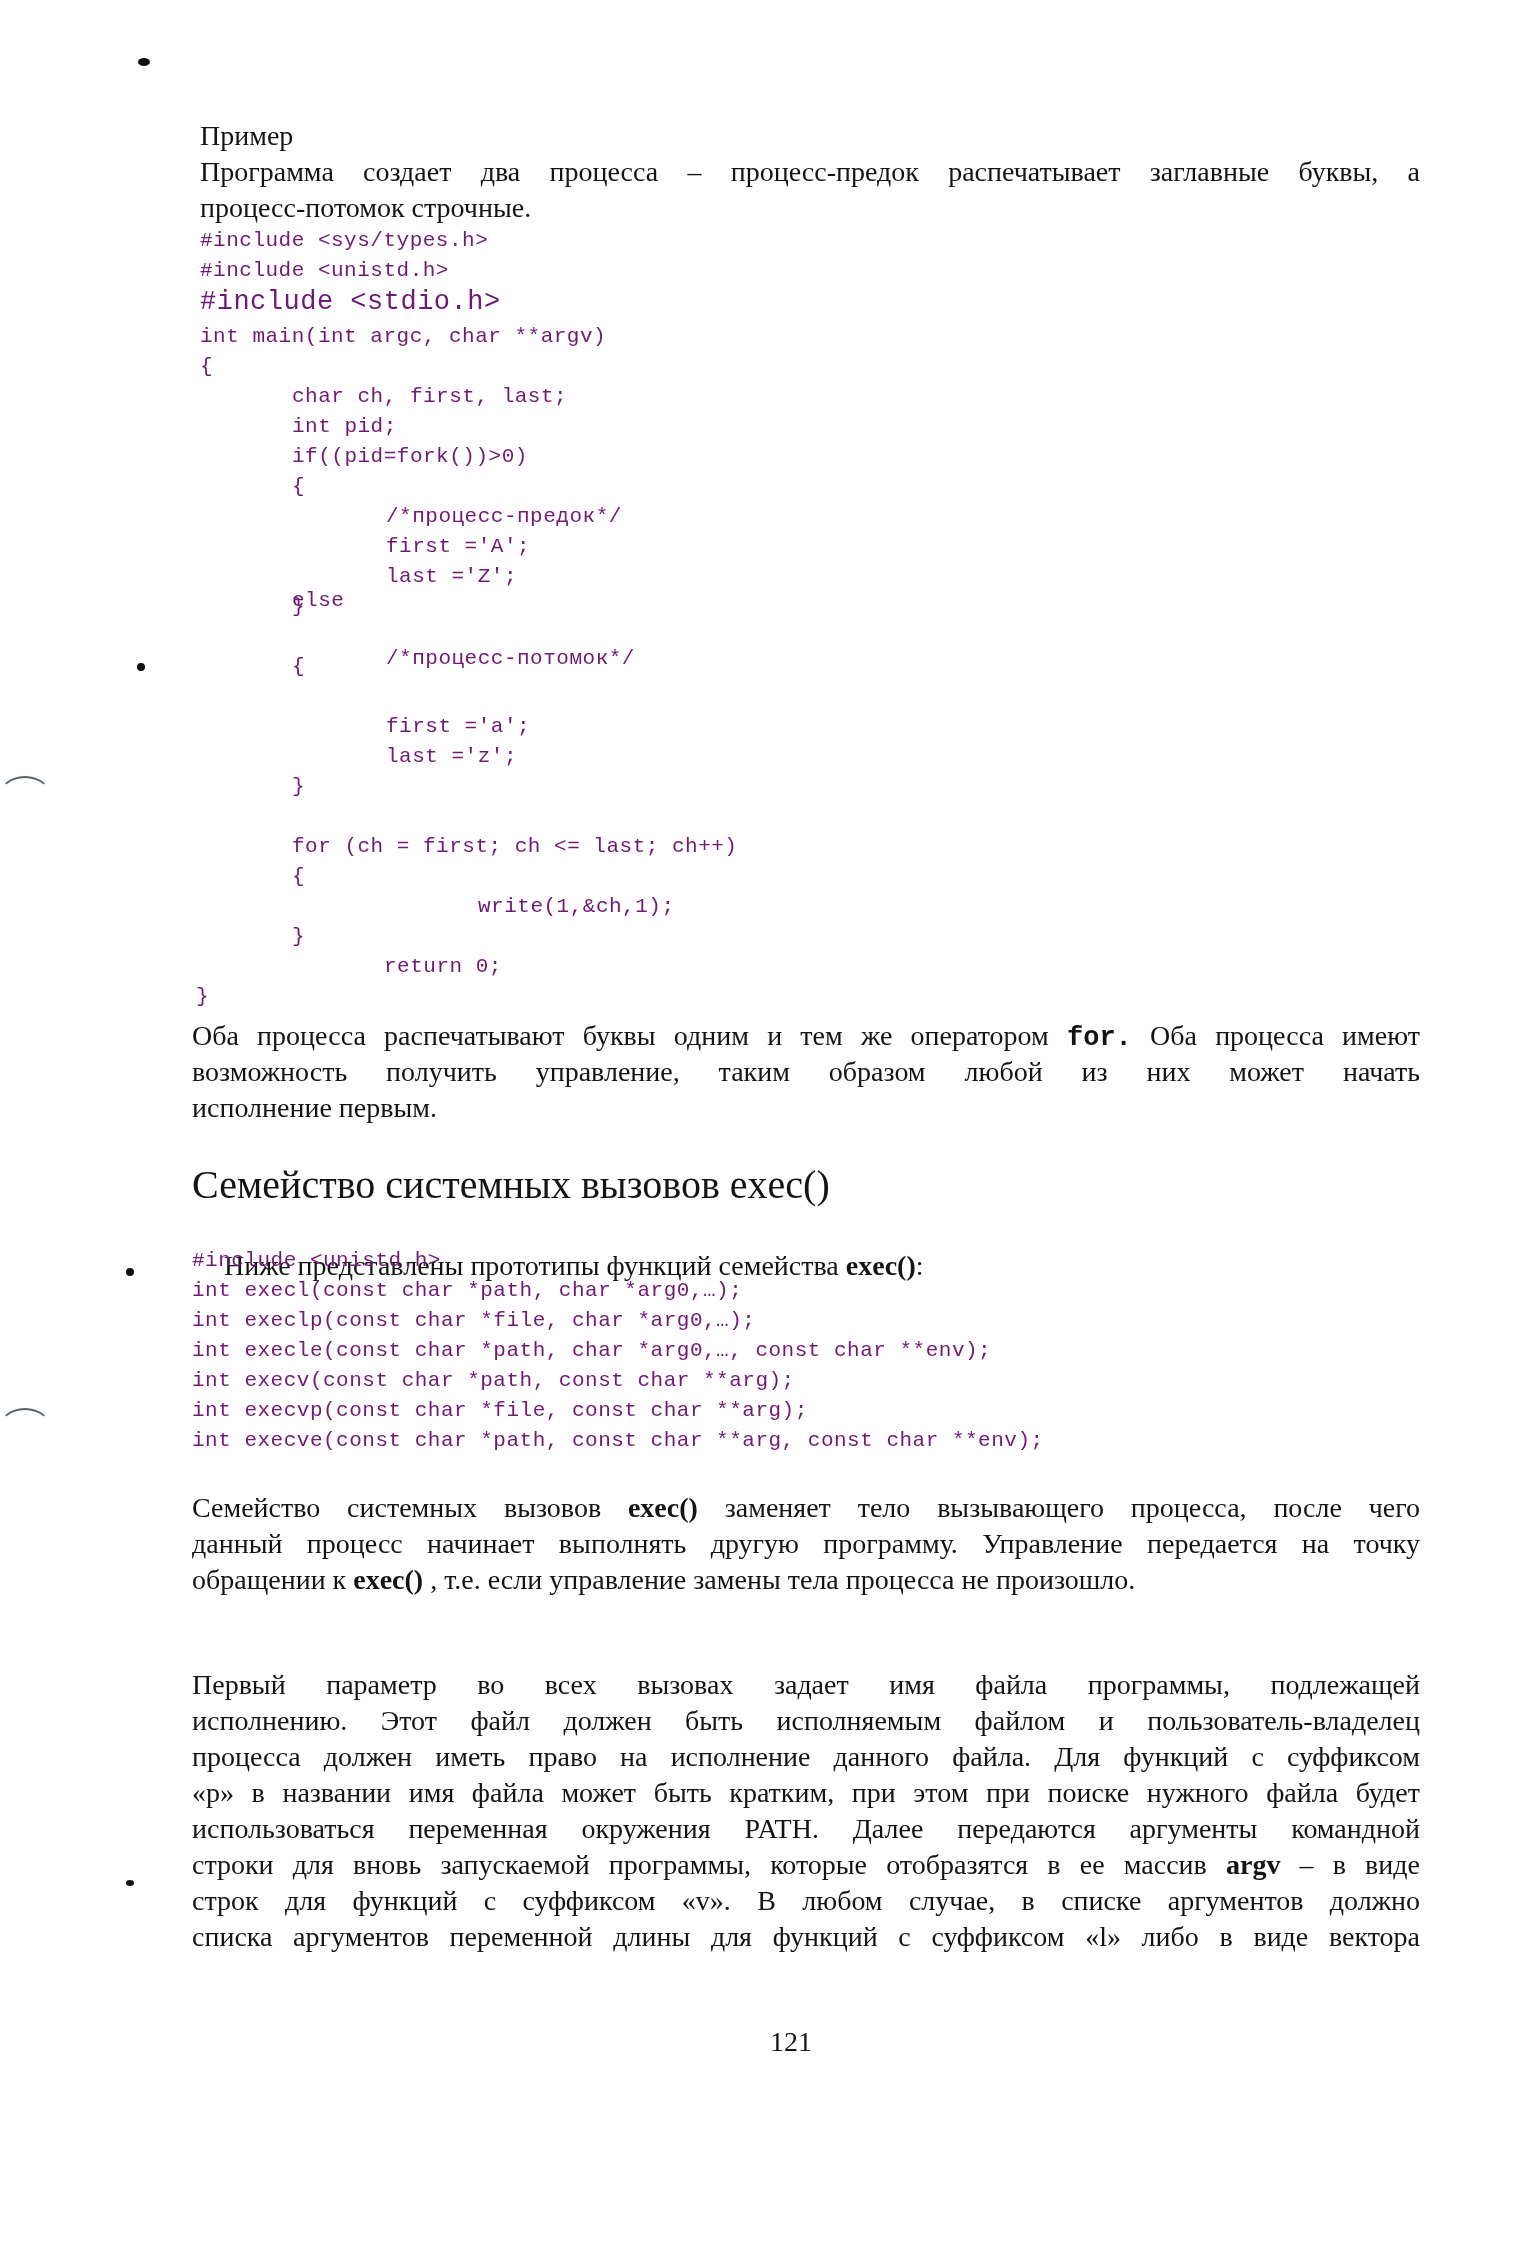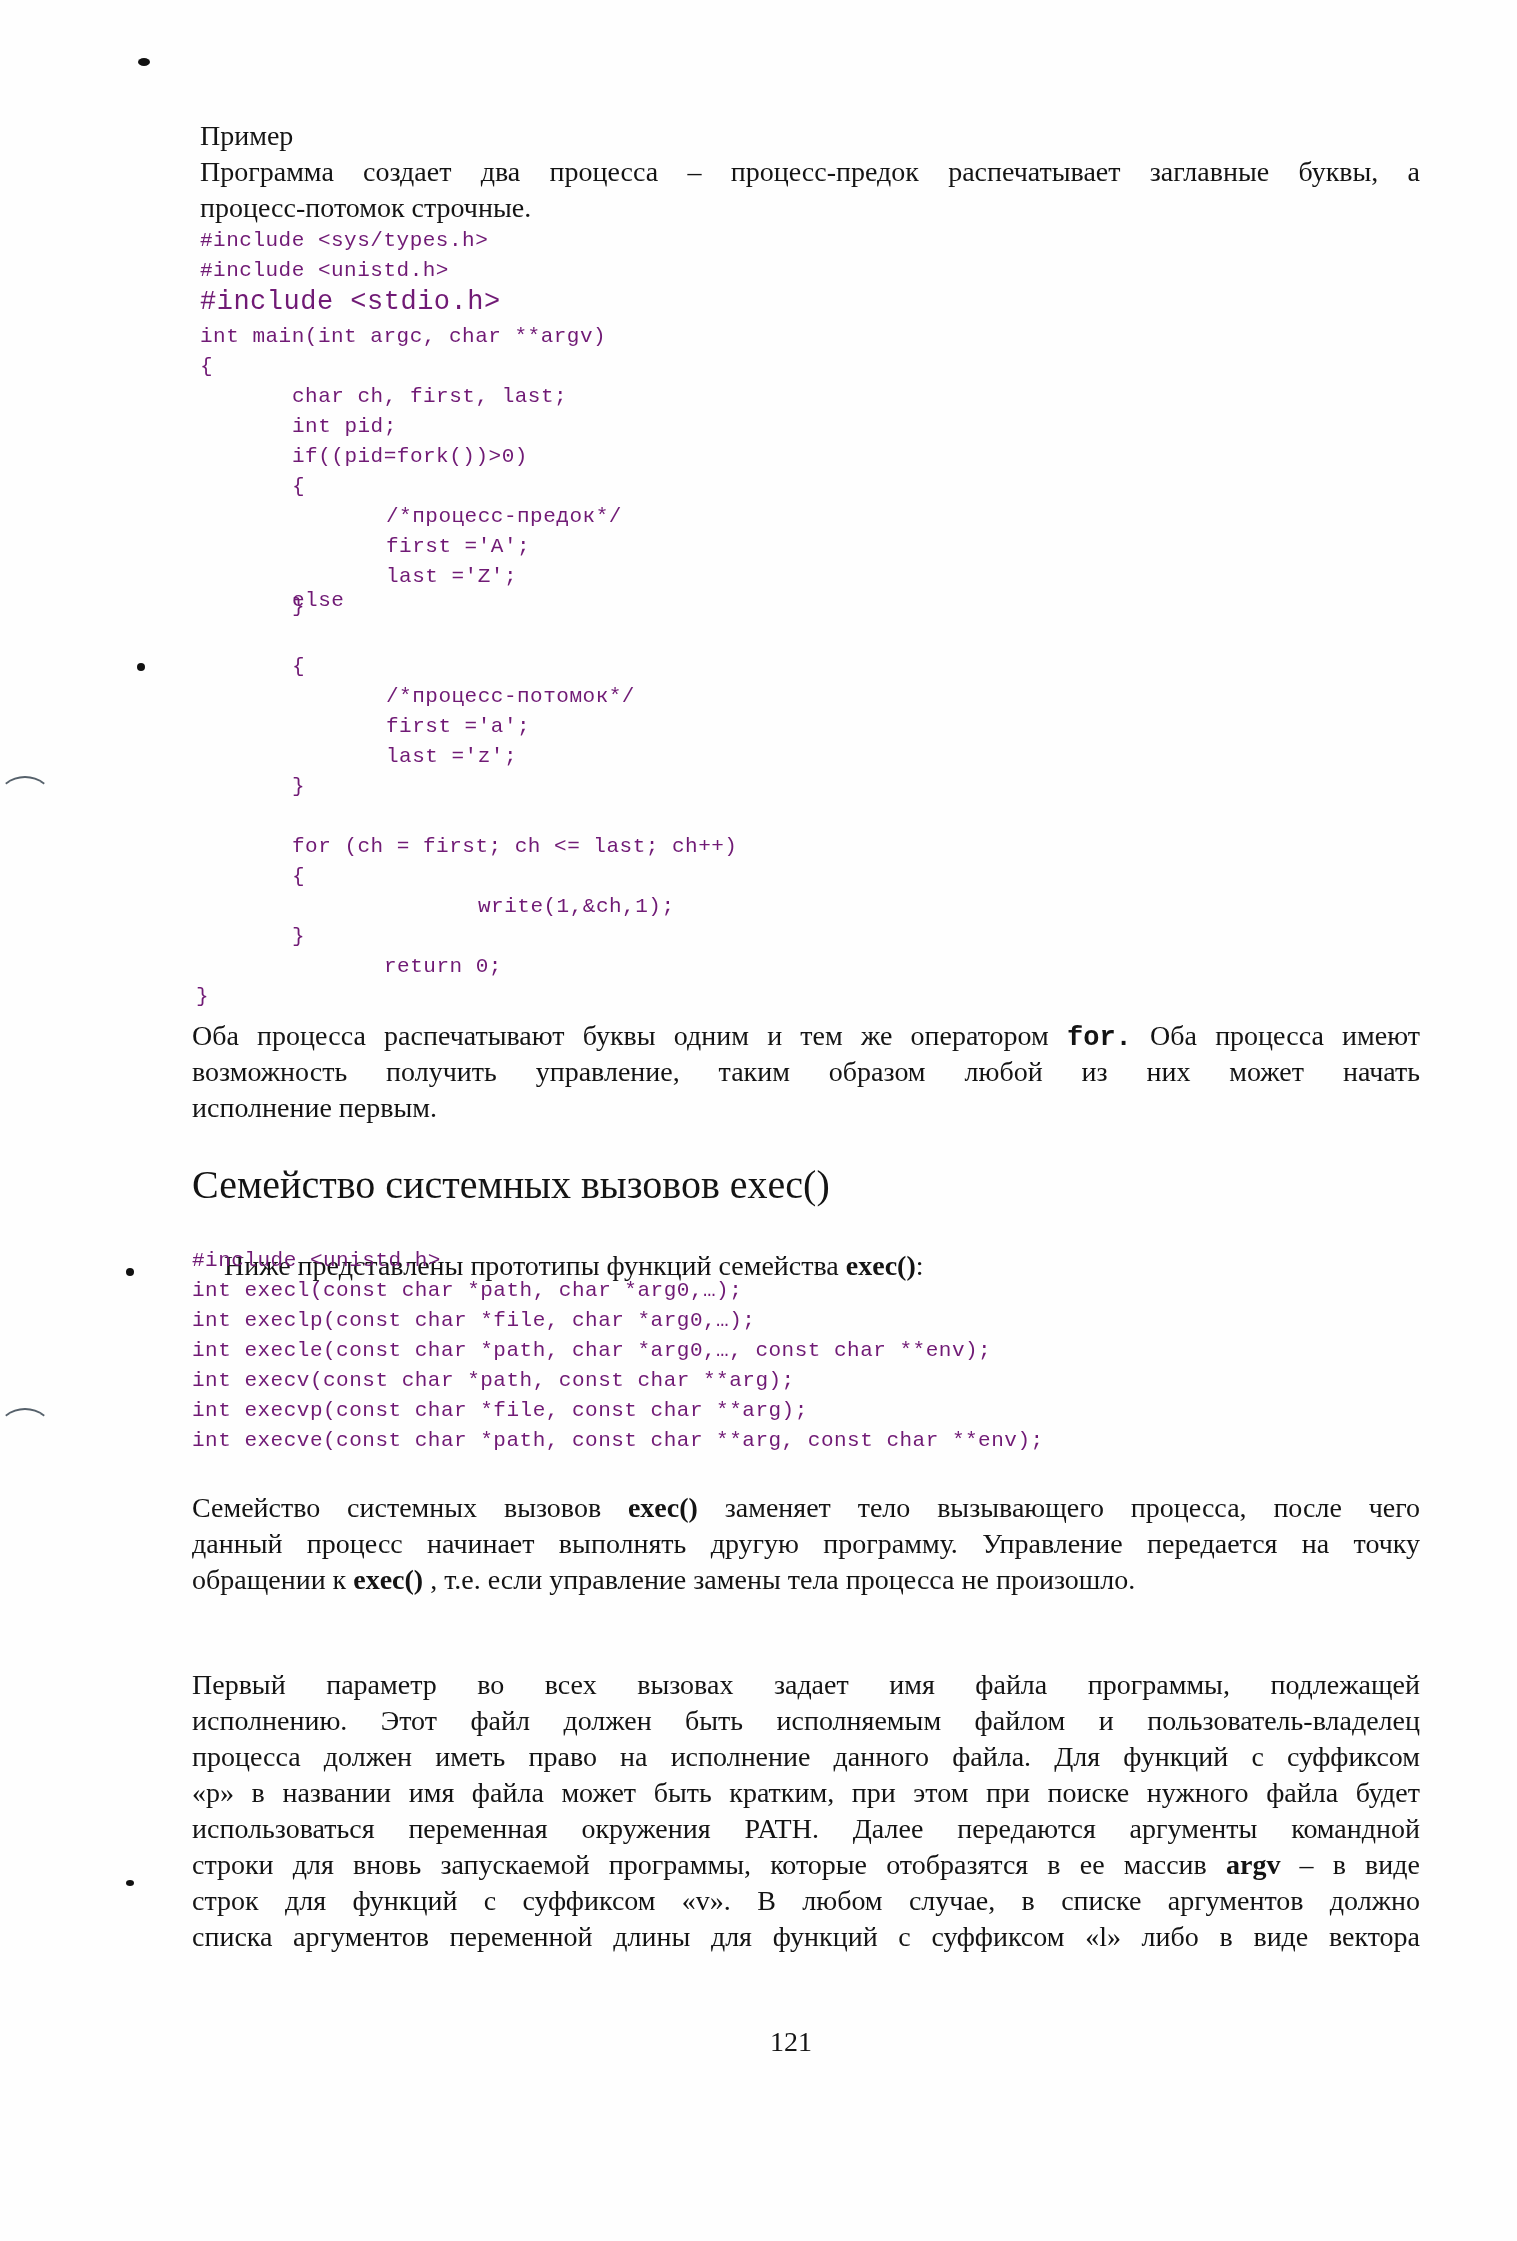--- a/index.html
+++ b/index.html
@@ -48,21 +48,21 @@
     <div class="abs mono code" style="left:292px;top:382px;">char ch, first, last;</div>
     <div class="abs mono code" style="left:292px;top:412px;">int pid;</div>
     <div class="abs mono code" style="left:292px;top:442px;">if((pid=fork())&gt;0)</div>
     <div class="abs mono code" style="left:292px;top:472px;">{</div>
     <div class="abs mono code" style="left:386px;top:502px;">/*процесс-предок*/</div>
     <div class="abs mono code" style="left:386px;top:532px;">first ='A';</div>
     <div class="abs mono code" style="left:386px;top:562px;">last ='Z';</div>
     <div class="abs mono code" style="left:292px;top:592px;">}</div>
     <div class="abs mono code" style="left:292px;top:586px;">else</div>
     <div class="abs mono code" style="left:292px;top:652px;">{</div>
-    <div class="abs mono code" style="left:386px;top:682px;">/*процесс-потомок*/</div>
+    <div class="abs mono code" style="left:386px;top:644px;">/*процесс-потомок*/</div>
     <div class="abs mono code" style="left:386px;top:712px;">first ='a';</div>
     <div class="abs mono code" style="left:386px;top:742px;">last ='z';</div>
     <div class="abs mono code" style="left:292px;top:772px;">}</div>
     <div class="abs mono code" style="left:292px;top:832px;">for (ch = first; ch &lt;= last; ch++)</div>
     <div class="abs mono code" style="left:292px;top:862px;">{</div>
     <div class="abs mono code" style="left:478px;top:892px;">write(1,&amp;ch,1);</div>
     <div class="abs mono code" style="left:292px;top:922px;">}</div>
     <div class="abs mono code" style="left:384px;top:952px;">return 0;</div>
     <div class="abs mono code" style="left:196px;top:982px;">}</div>
   </div>

